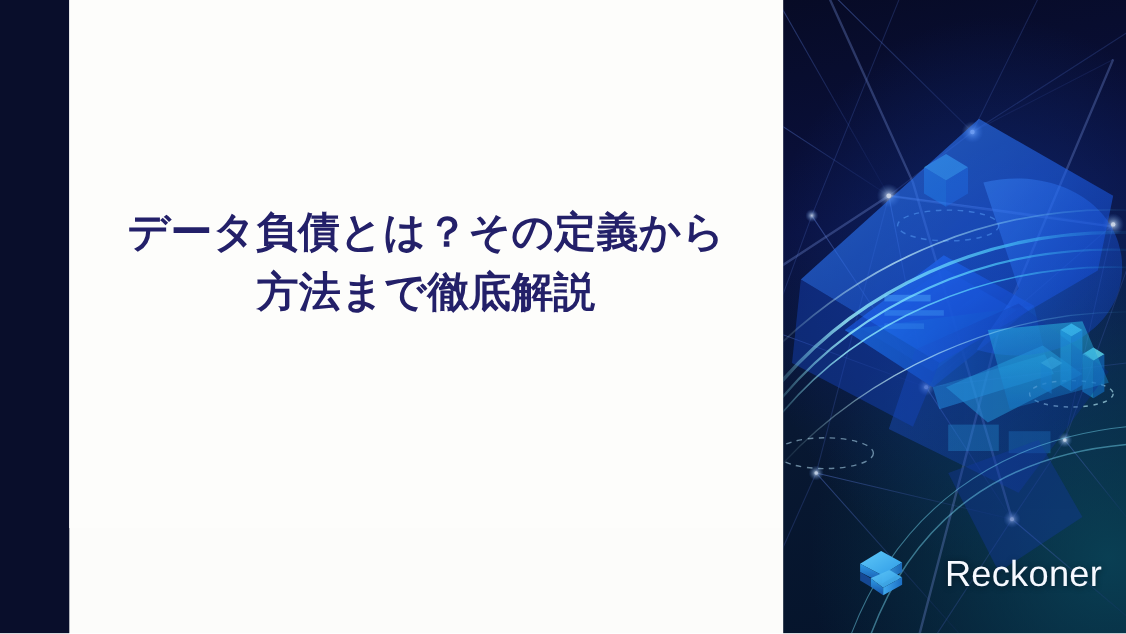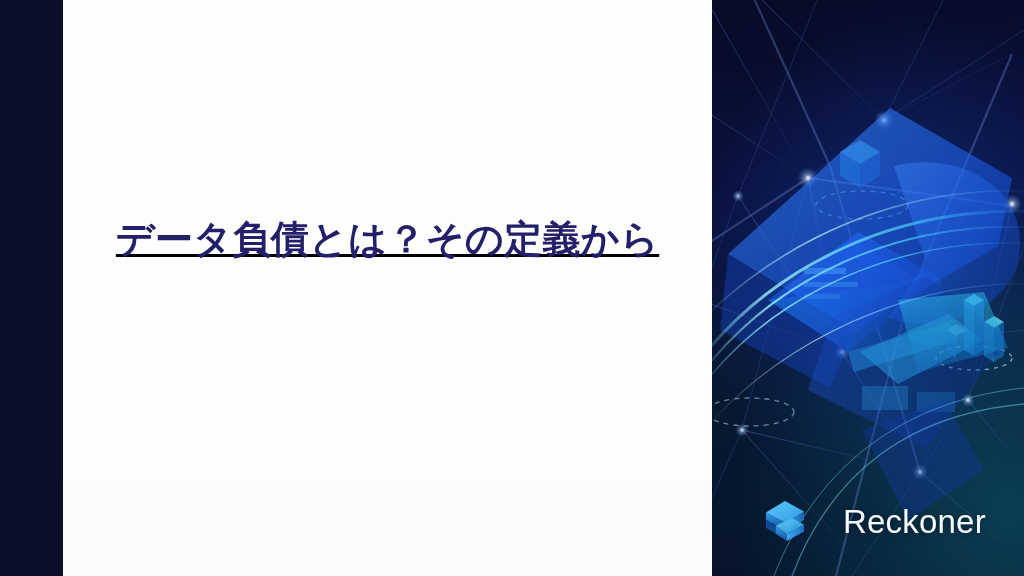--- a/index.html
+++ b/index.html
@@ -6,21 +6,21 @@
   body{width:1024px;height:576px;overflow:hidden;
        font-family:"Liberation Sans","DejaVu Sans",sans-serif;}
 
   .slide{position:relative;width:1024px;height:576px;overflow:hidden;background:#FCFCFA;}
 
   
   .left-strip{position:absolute;left:0;top:0;width:63px;height:576px;background:#090E2B;}
 
   
   .content{position:absolute;left:63px;top:0;width:649px;height:480px;
-           background:#FDFDFB;display:flex;align-items:center;justify-content:center;text-decoration:underline;}
+           background:#FDFDFB;display:flex;align-items:center;justify-content:center;}
   .title-block{width:620px;text-align:center;}
   .title-line{color:#232069;font-weight:bold;font-size:38px;line-height:1.42;
               letter-spacing:.3px;white-space:nowrap;}
 
   
   .panel{position:absolute;left:712px;top:0;width:312px;height:576px;overflow:hidden;
          background:
            radial-gradient(150% 85% at 95% 88%, rgba(10,70,90,.85) 0%, rgba(6,26,58,0) 58%),
            radial-gradient(110% 70% at 62% 46%, rgba(16,48,128,.70) 0%, rgba(5,14,40,0) 62%),
            linear-gradient(170deg,#070B26 0%,#0A1140 34%,#081832 62%,#05142B 100%);}
@@ -46,20 +46,21 @@
 </head>
 <body>
 
 <div class="slide">
 
   <div class="left-strip"></div>
 
   <div class="content">
     <div class="title-block">
       <div class="title-line">データ負債とは？その定義から</div>
+      <div class="title-line">方法まで徹底解説</div>
     </div>
   </div>
 
   <div class="panel">
 
     <svg class="layer net" viewBox="0 0 312 576" preserveAspectRatio="none">
       <defs>
         <linearGradient id="lnA" x1="0" y1="0" x2="1" y2="1">
           <stop offset="0%" stop-color="#5B7BD5" stop-opacity=".55"></stop>
           <stop offset="100%" stop-color="#2A3E8A" stop-opacity=".15"></stop>
@@ -224,21 +225,21 @@
       <g fill="none" stroke="url(#arcG2)">
         <path d="M-20,330 C70,236 196,182 330,192" stroke-width="1.6"></path>
         <path d="M-10,432 C70,340 200,278 330,284" stroke-width="1.2"></path>
       </g>
       <g fill="none" stroke="#7FE6FF" stroke-opacity=".45">
         <path d="M80,576 C120,470 200,414 312,404" stroke-width="1.4"></path>
         <path d="M62,576 C106,462 196,400 312,388" stroke-width="1"></path>
       </g>
     </svg>
 
-    <div class="brand" style="left:52px;gap:37px;">
+    <div class="brand" style="left:68px;gap:37px;">
       <svg class="brand-mark" viewBox="0 0 44 46">
         <defs>
           <linearGradient id="bm1" x1="0" y1="0" x2="1" y2="1">
             <stop offset="0%" stop-color="#5FC8F8"></stop>
             <stop offset="100%" stop-color="#2E9BE6"></stop>
           </linearGradient>
           <linearGradient id="bm2" x1="0" y1="0" x2="0" y2="1">
             <stop offset="0%" stop-color="#2E9BE6"></stop>
             <stop offset="100%" stop-color="#1552A8"></stop>
           </linearGradient>

